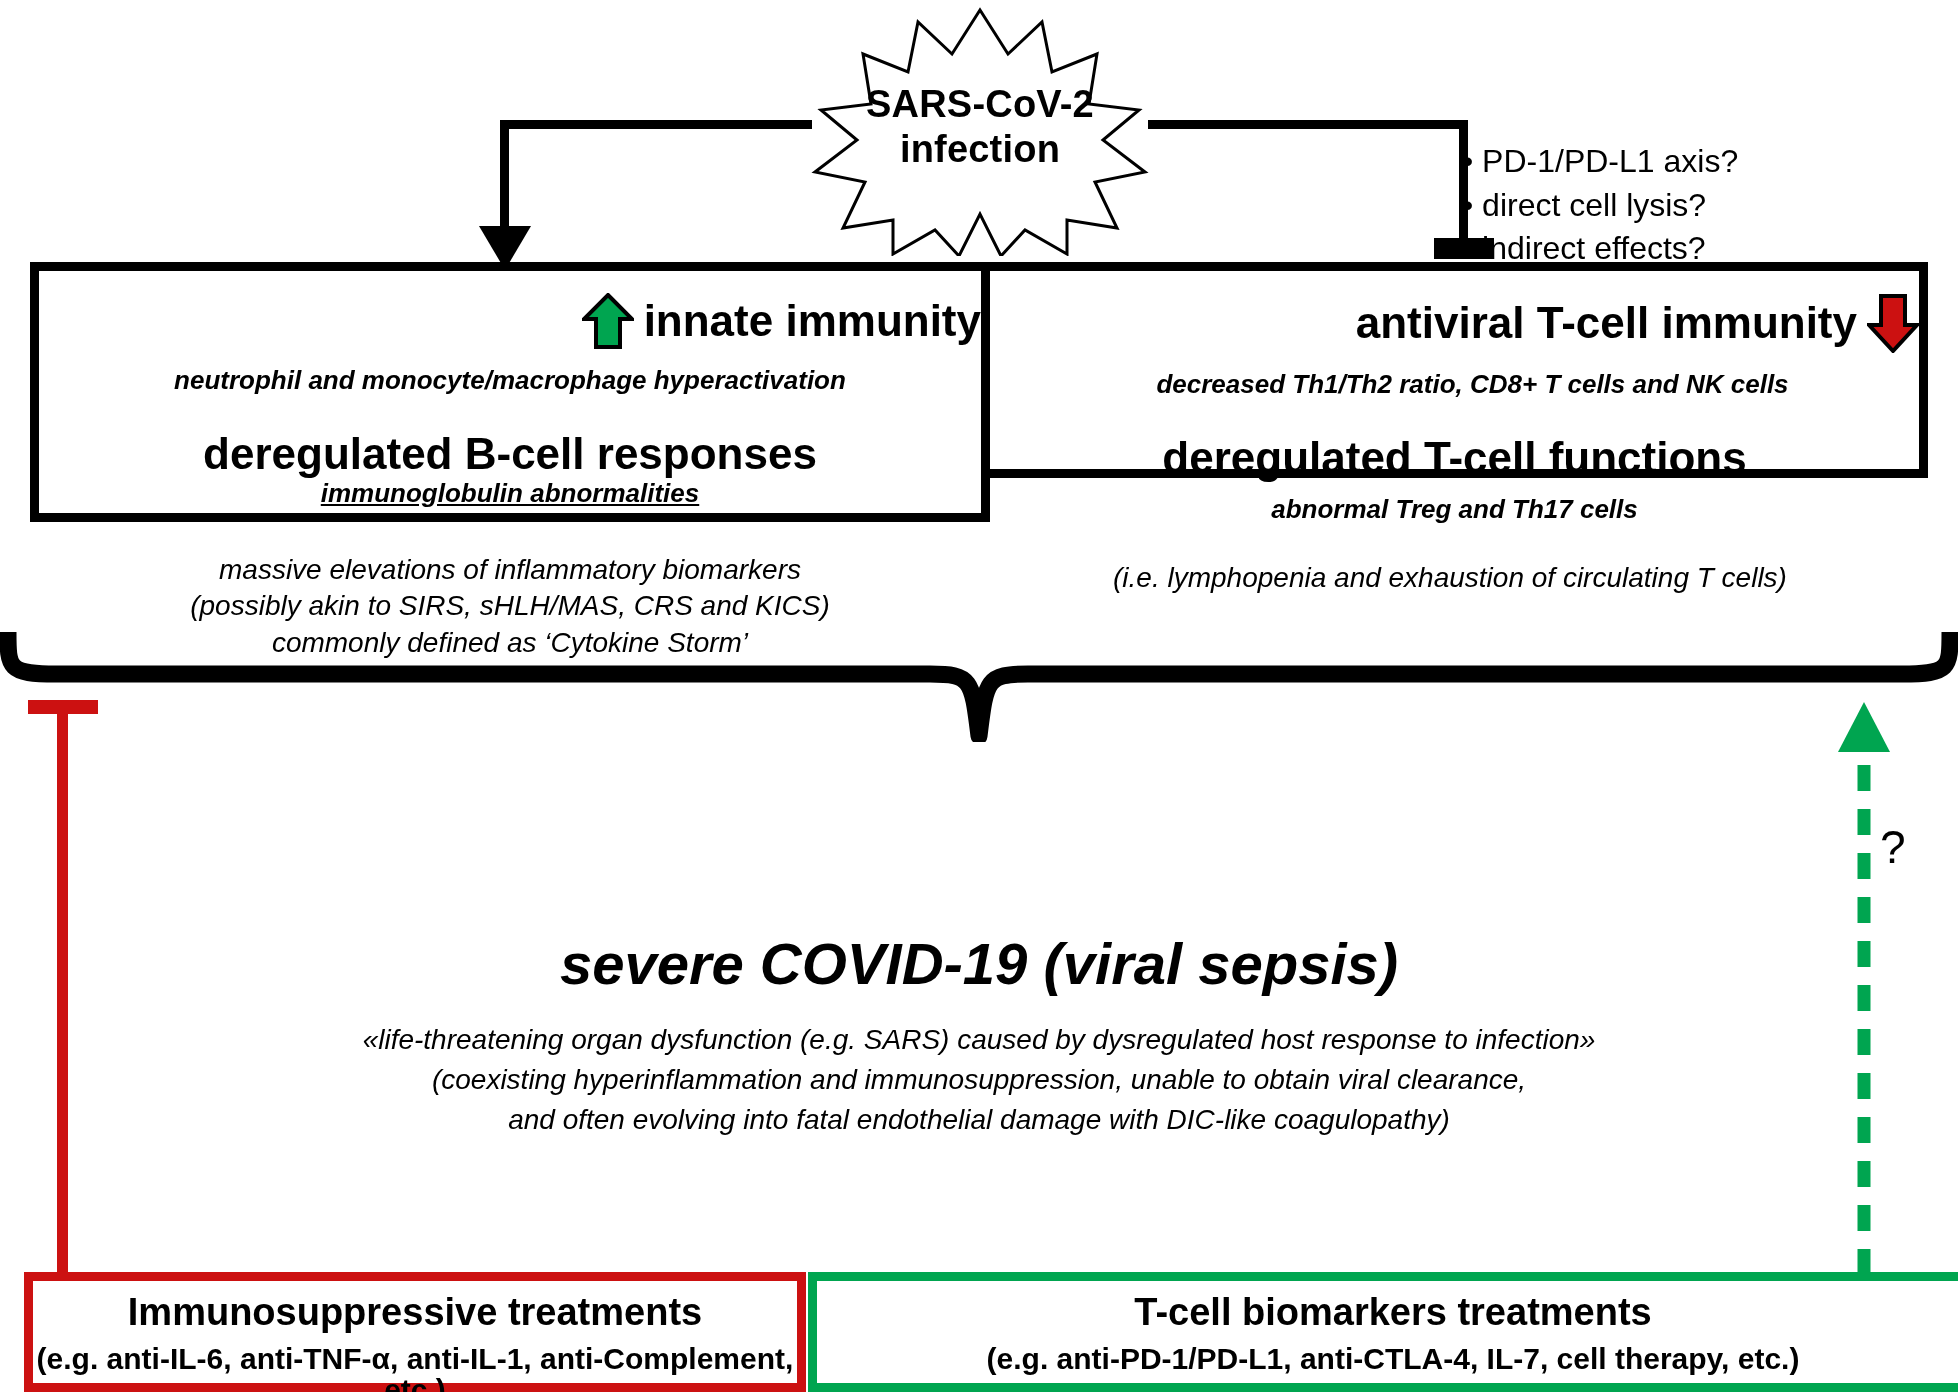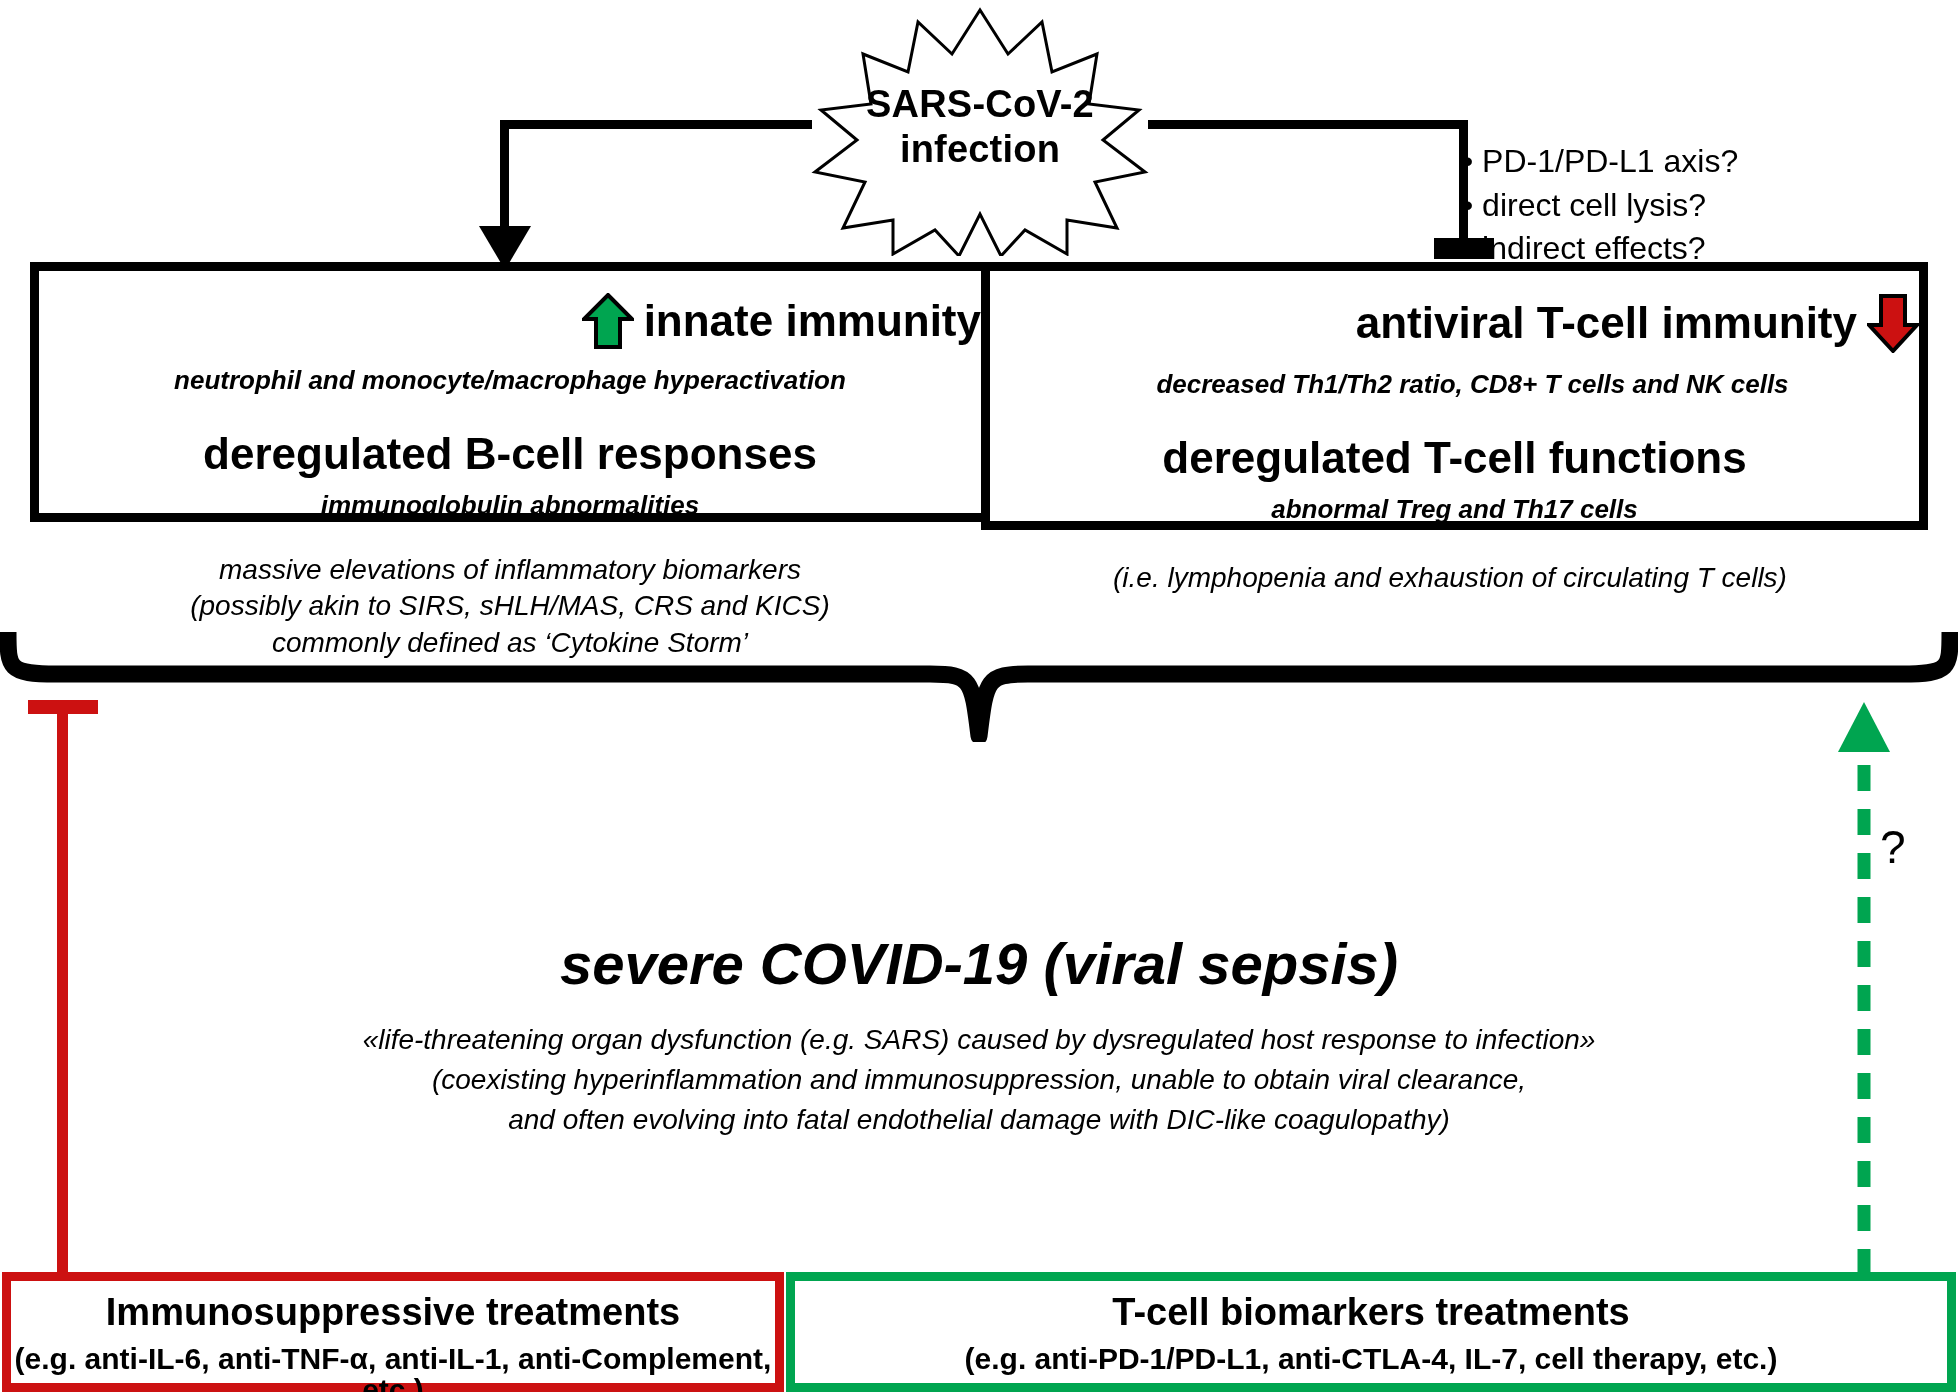--- a/index.html
+++ b/index.html
@@ -21,42 +21,42 @@
   .lineH{background:#000;height:9px;}
   .lineV{background:#000;width:9px;}
 
   
   #bullets{left:1462px;top:140px;width:420px;font-size:32px;line-height:1.36;}
   #bullets div{white-space:nowrap;}
 
   
   .bigbox{border:9px solid #000;background:#fff;box-sizing:border-box;}
   #boxLeft{left:30px;top:262px;width:960px;height:260px;}
-  #boxRight{left:981px;top:262px;width:947px;height:268px;}
+  #boxRight{left:981px;top:262px;width:947px;height:216px;}
 
   .bx-h1{font-size:44px;font-weight:bold;text-align:center;line-height:1;}
   .bx-sub{font-size:26px;font-style:italic;font-weight:bold;text-align:center;}
   .bx-h2{font-size:44px;font-weight:bold;text-align:center;line-height:1;}
 
   .rowflex{display:flex;align-items:center;justify-content:flex-end;gap:10px;}
 
   
   .arrowico{display:inline-block;vertical-align:middle;}
 
   
   .caption{font-size:28px;font-style:italic;text-align:center;line-height:1.30;}
 
   
   #sevTitle{left:0;top:930px;width:1958px;text-align:center;
             font-size:58px;font-weight:bold;font-style:italic;}
   #sevBody{left:179px;top:1020px;width:1600px;text-align:center;
            font-size:28px;font-style:italic;line-height:1.42;}
 
   
-  .txbox{box-sizing:border-box;background:#fff;}
+  .txbox{box-sizing:border-box;background:#fff;margin-left:22px;}
   #txLeft{left:2px;top:1272px;width:782px;height:120px;border:9px solid #cc1111;}
   #txRight{left:786px;top:1272px;width:1170px;height:120px;border:9px solid #00a550;}
   .tx-h{font-size:38px;font-weight:bold;text-align:center;line-height:1.05;}
   .tx-s{font-size:30px;font-weight:bold;text-align:center;line-height:1.05;}
 
   
   #qmark{left:1880px;top:820px;font-size:46px;}
 </style>
 </head>
 <body>
@@ -95,21 +95,21 @@
 
   <div class="abs bigbox" id="boxLeft">
     <div class="rowflex" style="margin-top:22px;">
       <svg class="arrowico" width="52" height="56" viewBox="0 0 52 56">
         <polygon points="26,2 50,26 38,26 38,54 14,54 14,26 2,26" fill="#00a550" stroke="#000" stroke-width="4" stroke-linejoin="miter"></polygon>
       </svg>
       <span class="bx-h1">innate immunity</span>
     </div>
     <div class="bx-sub" style="margin-top:16px;">neutrophil and monocyte/macrophage hyperactivation</div>
     <div class="bx-h2" style="margin-top:36px;">deregulated B-cell responses</div>
-    <div class="bx-sub" style="margin-top:14px;">immunoglobulin abnormalities</div>
+    <div class="bx-sub" style="margin-top:2px;text-decoration:underline;">immunoglobulin abnormalities</div>
   </div>
 
   <div class="abs bigbox" id="boxRight">
     <div class="rowflex" style="margin-top:22px;">
       <span class="bx-h1">antiviral T-cell immunity</span>
       <svg class="arrowico" width="52" height="60" viewBox="0 0 52 60">
         <polygon points="26,58 2,32 14,32 14,3 38,3 38,32 50,32" fill="#cc1111" stroke="#000" stroke-width="4" stroke-linejoin="miter"></polygon>
       </svg>
     </div>
     <div class="bx-sub" style="margin-top:16px;padding-left:36px;">decreased Th1/Th2 ratio, CD8+ T cells and NK cells</div>

